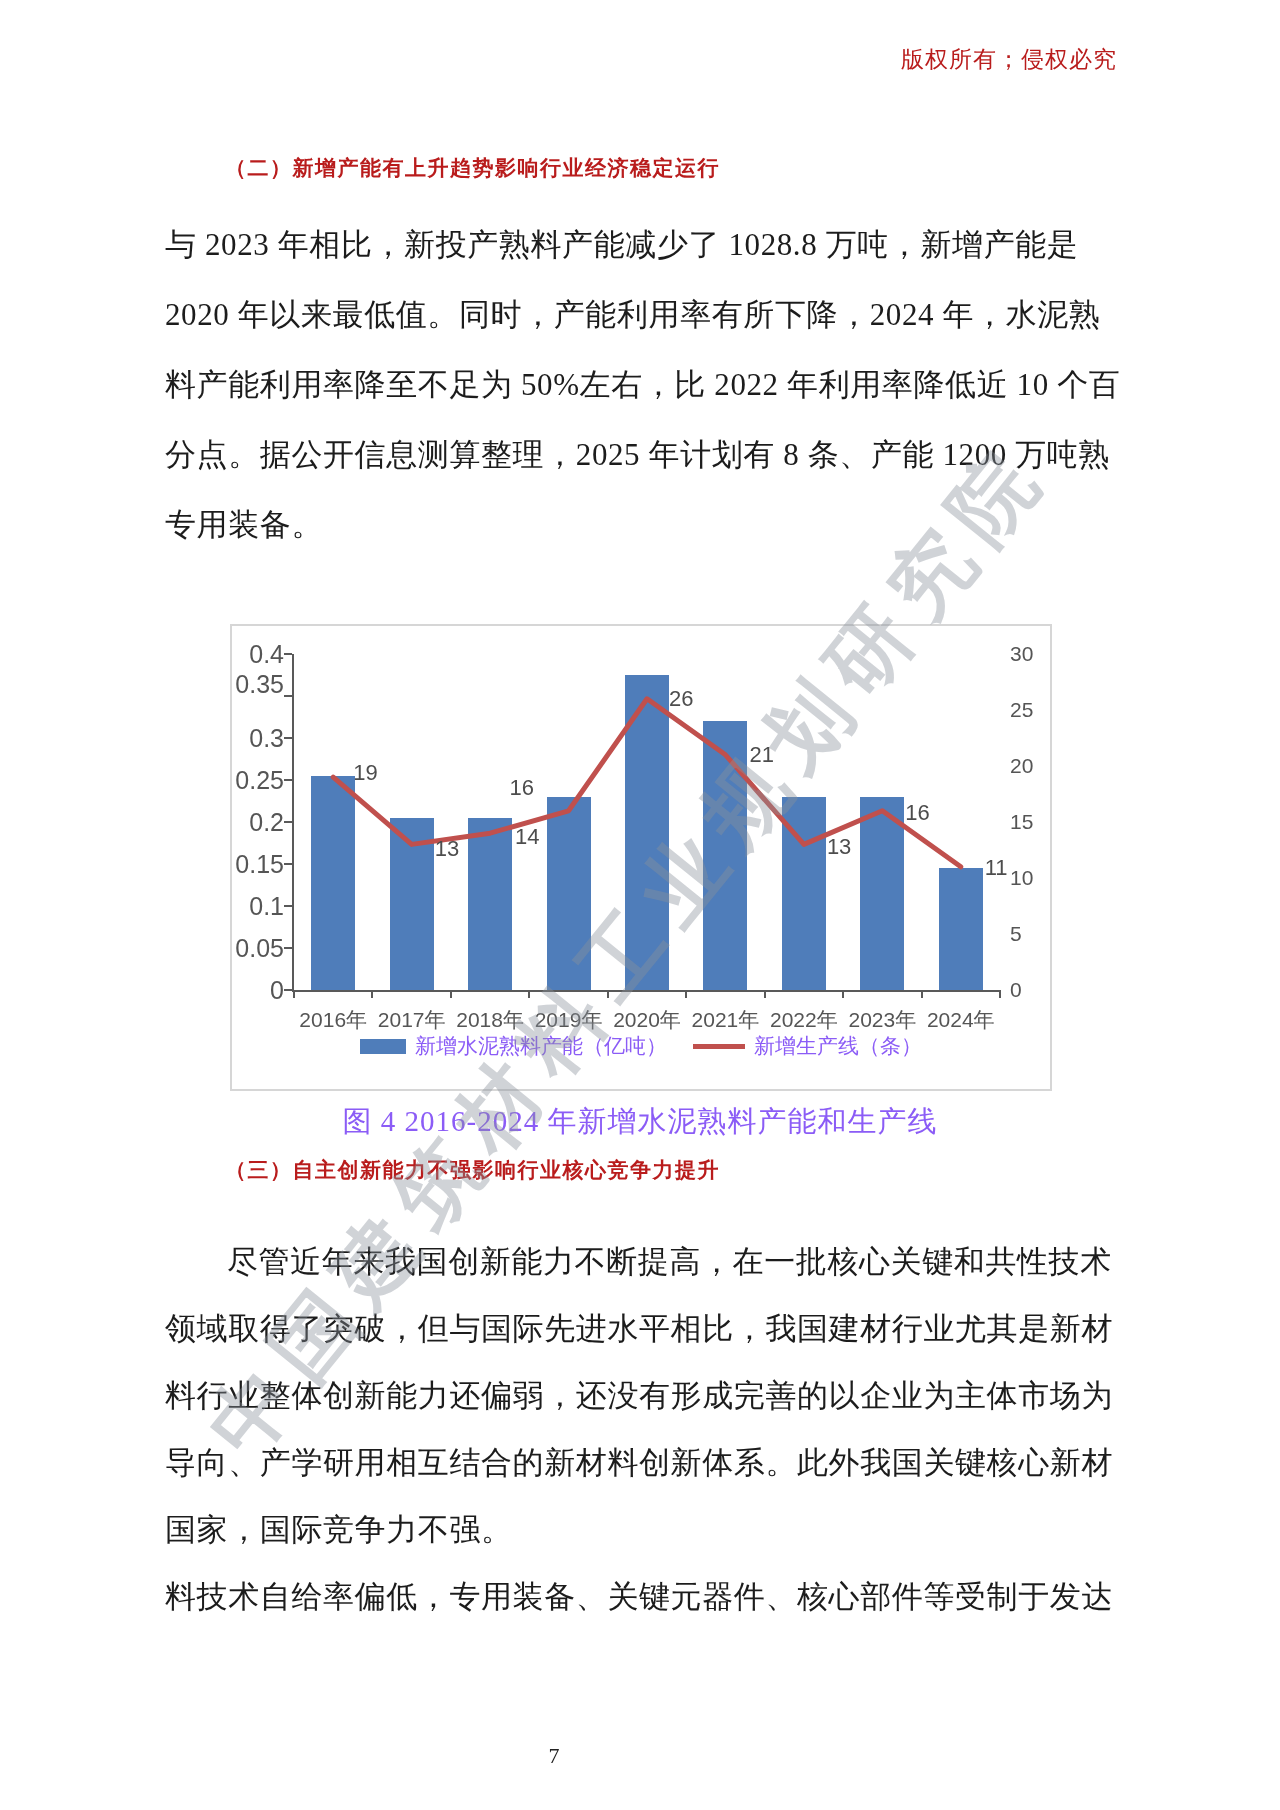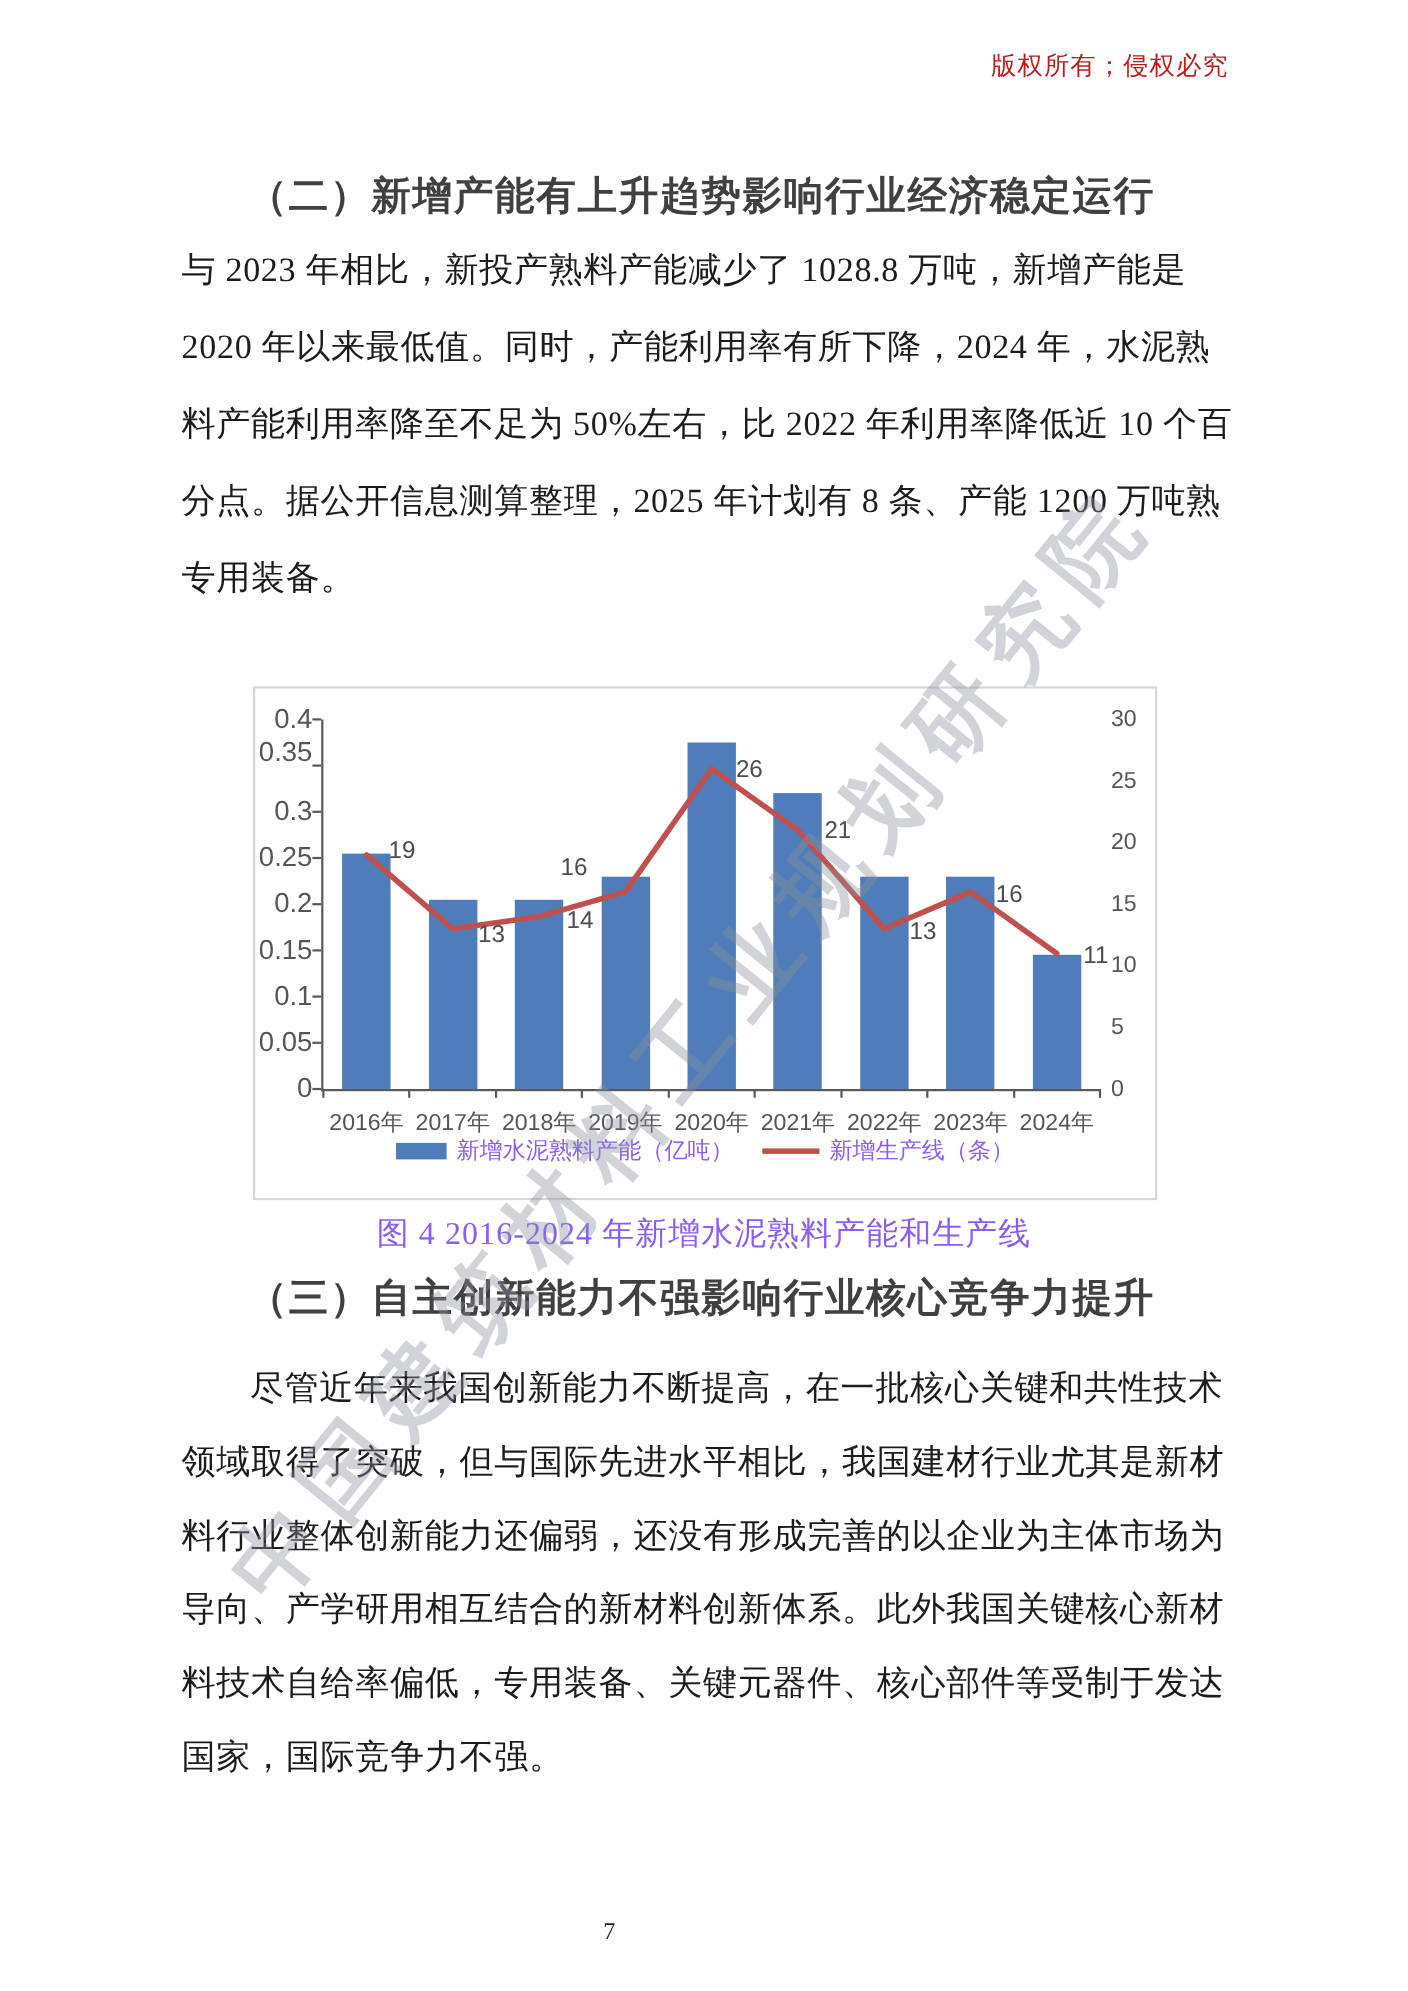--- a/index.html
+++ b/index.html
@@ -1,20 +1,20 @@
 <!DOCTYPE html>
 <html><head>
 <meta charset="utf-8">
 <style>
   html,body{margin:0;padding:0;background:#ffffff;}
   .page{position:relative;width:1280px;height:1810px;background:#fff;overflow:hidden;
         font-family:"Liberation Serif","DejaVu Serif",serif;color:#1c1c1c;}
   .copyright{position:absolute;top:44px;right:163px;font-size:23px;letter-spacing:1px;color:#b91c1c;}
   .h2{position:absolute;left:225px;font-family:"Liberation Sans","DejaVu Sans",sans-serif;
-      font-weight:bold;font-size:36px;letter-spacing:1.5px;color:#404040;white-space:nowrap;}
+      font-weight:bold;font-size:21px;letter-spacing:1.5px;color:#b91c1c;white-space:nowrap;}
   #h2-1{top:154px;}
   #h2-2{top:1156px;}
   .para{position:absolute;left:165px;width:960px;}
   #para1{top:210px;}
   #para2{top:1228px;}
   #para1 .line{height:70px;line-height:70px;}
   #para2 .line{height:67px;line-height:67px;}
   .line{font-size:31px;letter-spacing:0.6px;white-space:nowrap;}
   .line.indent{padding-left:62px;}
   
@@ -140,21 +140,21 @@
 
   <div class="caption">图 4  2016-2024 年新增水泥熟料产能和生产线</div>
 
   <div class="h2" id="h2-2">（三）自主创新能力不强影响行业核心竞争力提升</div>
 
   <div class="para" id="para2">
       <div class="line indent">尽管近年来我国创新能力不断提高，在一批核心关键和共性技术</div>
       <div class="line">领域取得了突破，但与国际先进水平相比，我国建材行业尤其是新材</div>
       <div class="line">料行业整体创新能力还偏弱，还没有形成完善的以企业为主体市场为</div>
       <div class="line">导向、产学研用相互结合的新材料创新体系。此外我国关键核心新材</div>
+      <div class="line">国家，国际竞争力不强。</div>
       <div class="line">料技术自给率偏低，专用装备、关键元器件、核心部件等受制于发达</div>
-      <div class="line">国家，国际竞争力不强。</div>
     </div>
 
   <div class="pagenum">7</div>
 
   <div class="watermark">中国建筑材料工业规划研究院</div>
 
 </div>
 
 </body></html>

